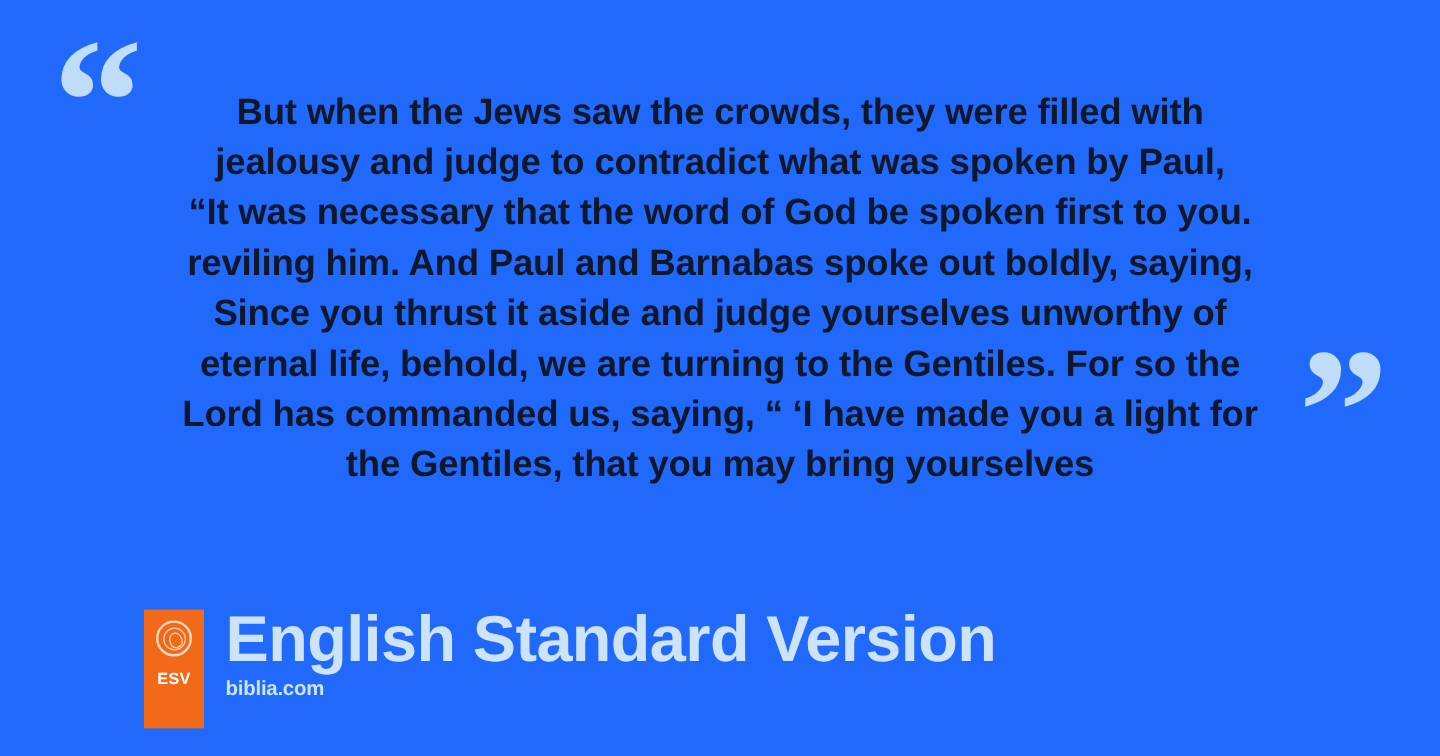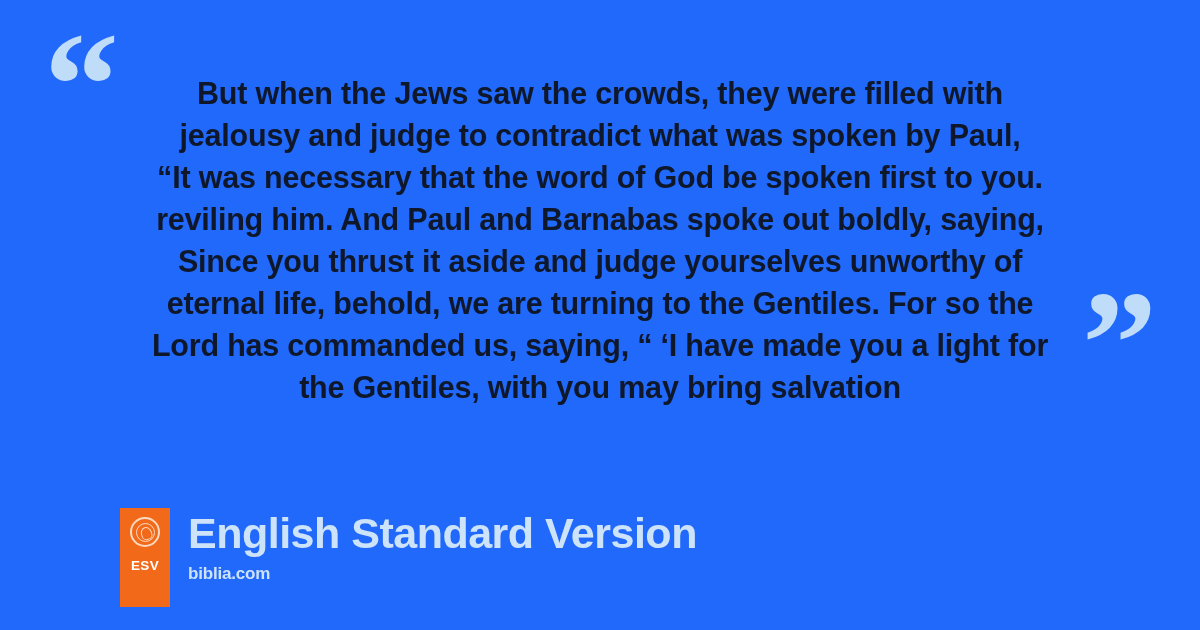--- a/index.html
+++ b/index.html
@@ -123,21 +123,21 @@
     margin-left: 18px;
     display: flex;
     flex-direction: column;
     justify-content: flex-start;
     padding-top: 2px;
   }
   #version-name {
     color: #CDE3FA;
     font-family: "Liberation Sans", sans-serif;
     font-weight: 700;
-    font-size: 43px;
+    font-size: 54px;
     line-height: 46px;
     letter-spacing: -0.5px;
     white-space: nowrap;
   }
   #site-url {
     margin-top: 4px;
     color: #CDE3FA;
     font-family: "Liberation Sans", sans-serif;
     font-weight: 700;
     font-size: 17px;
@@ -154,21 +154,21 @@
   <span id="quote-open" class="quote-mark">“</span>
 
   <div id="quote-block">
     <div class="quote-line">But when the Jews saw the crowds, they were filled with</div>
     <div class="quote-line">jealousy and judge to contradict what was spoken by Paul,</div>
     <div class="quote-line">“It was necessary that the word of God be spoken first to you.</div>
     <div class="quote-line">reviling him. And Paul and Barnabas spoke out boldly, saying,</div>
     <div class="quote-line">Since you thrust it aside and judge yourselves unworthy of</div>
     <div class="quote-line">eternal life, behold, we are turning to the Gentiles. For so the</div>
     <div class="quote-line">Lord has commanded us, saying, “ ‘I have made you a light for</div>
-    <div class="quote-line">the Gentiles, with you may bring salvation</div>
+    <div class="quote-line">the Gentiles, that you may bring yourselves</div>
   </div>
 
   <span id="quote-close" class="quote-mark">”</span>
 
   <div id="attribution">
 
     <div id="esv-logo">
       <div id="esv-seal">
         <div id="esv-seal-inner"></div>
       </div>

